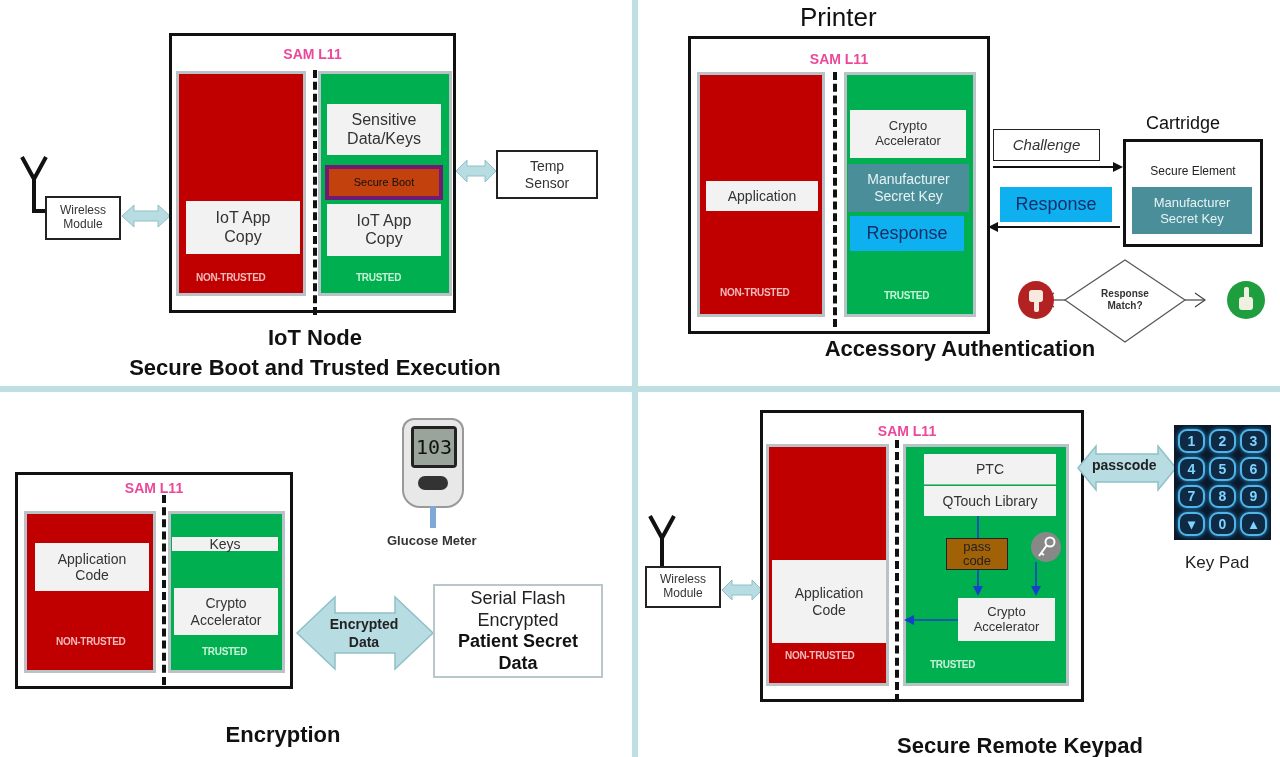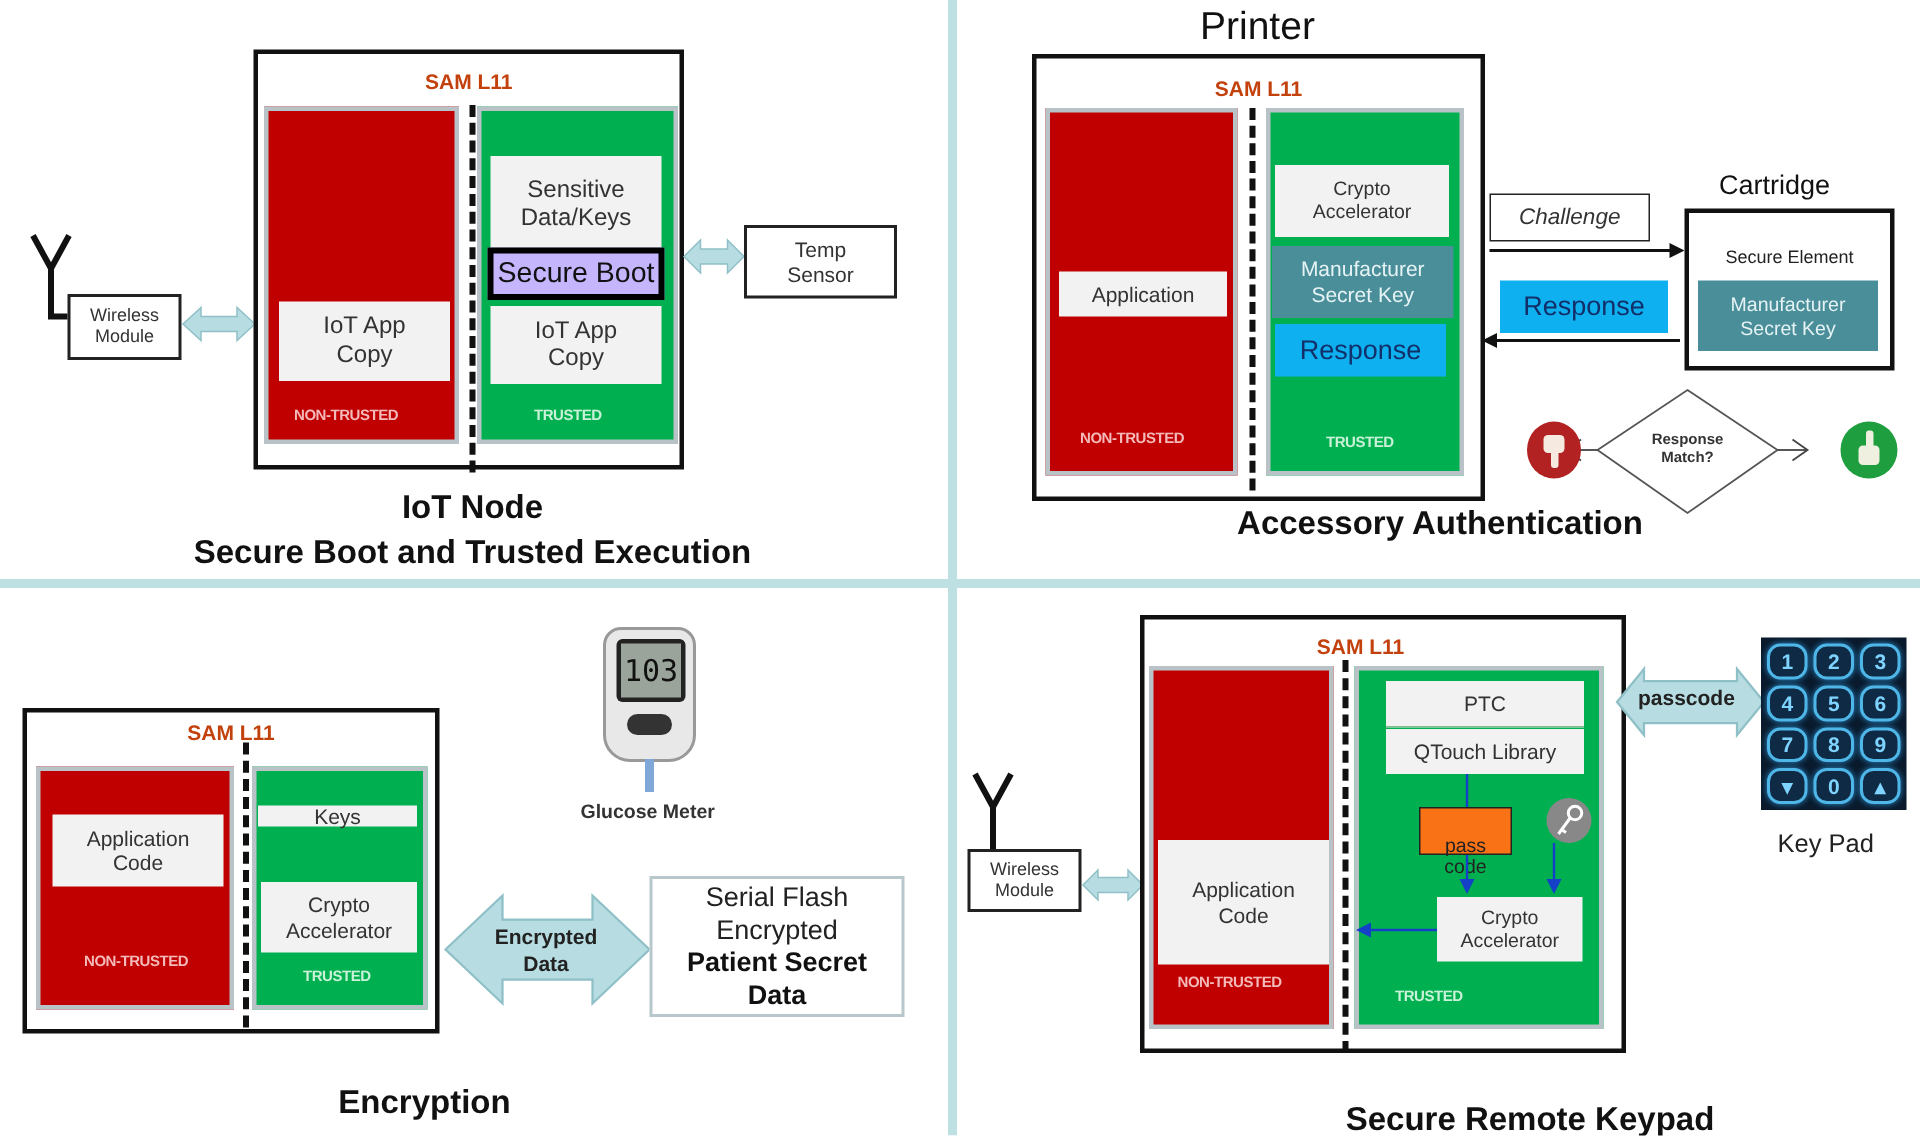--- a/index.html
+++ b/index.html
@@ -2,21 +2,21 @@
 <html><head>
 <meta charset="utf-8">
 <style>
   * { box-sizing: border-box; margin: 0; padding: 0; }
   body { width: 1280px; height: 757px; background: #ffffff; position: relative; overflow: hidden;
          font-family: "Liberation Sans", sans-serif; color: #222; }
   .abs { position: absolute; }
   .divider-v { position: absolute; left: 632px; top: 0; width: 6px; height: 757px; background: #bfe0e3; }
   .divider-h { position: absolute; left: 0; top: 386px; width: 1280px; height: 6px; background: #bfe0e3; }
   .chip { position: absolute; border: 3px solid #111; background: #fff; }
-  .chip-title { position: absolute; left: 0; right: 0; text-align: center; font-weight: bold; font-size: 14px; color: #c2410c; }
+  .chip-title { position: absolute; left: 0; right: 0; text-align: center; font-weight: bold; font-size: 14px; color: #ec4899; }
   .red { position: absolute; background: #c00000; border: 3px solid #b9c3c7; }
   .green { position: absolute; background: #00b050; border: 3px solid #b9c3c7; }
   .dash { position: absolute; width: 0; border-left: 4px dashed #111; }
   .wbox { position: absolute; background: #f2f2f2; text-align: center; display: flex; align-items: center; justify-content: center;
           font-size: 16px; color: #333; line-height: 1.15; }
   .zone-label { position: absolute; font-size: 10px; font-weight: bold; letter-spacing: -0.3px; }
   .zone-red { color: #f4b9b9; }
   .zone-green { color: #c9f2d8; }
   .teal { position: absolute; background: #4a8e99; color: #e6f3f5; text-align: center; display: flex; align-items: center; justify-content: center; font-size: 14px; line-height: 1.2; }
   .blue { position: absolute; background: #0fb0ef; color: #11306a; display: flex; align-items: center; justify-content: center; font-size: 18px; }
@@ -47,23 +47,23 @@
 
   <div class="chip" style="left:169px;top:33px;width:287px;height:280px;">
     <div class="chip-title" style="top:10px;">SAM L11</div>
   </div>
   <div class="red" style="left:176px;top:71px;width:130px;height:225px;"></div>
   <div class="wbox nl" style="left:186px;top:201px;width:114px;height:53px;">IoT App
 Copy</div>
   <div class="zone-label zone-red" style="left:196px;top:272px;">NON-TRUSTED</div>
   <div class="dash" style="left:313px;top:70px;height:245px;"></div>
   <div class="green" style="left:318px;top:71px;width:134px;height:225px;"></div>
-  <div class="wbox nl" style="left:327px;top:104px;width:114px;height:65px;">Sensitive
+  <div class="wbox nl" style="left:327px;top:104px;width:114px;height:51px;">Sensitive
 Data/Keys</div>
-  <div class="wbox" style="left:325px;top:165px;width:118px;height:35px;background:#c4b5fd;border:4px solid #000000;color:#111;font-size:19px;">Secure Boot</div>
+  <div class="wbox" style="left:325px;top:165px;width:118px;height:35px;background:#c2410c;border:4px solid #701a75;color:#111;font-size:11px;">Secure Boot</div>
   <div class="wbox nl" style="left:327px;top:204px;width:114px;height:52px;">IoT App
 Copy</div>
   <div class="zone-label zone-green" style="left:356px;top:272px;">TRUSTED</div>
 
   <svg style="left:456px;top:158px" width="40" height="26">
     <polygon points="0,13 11,2 11,8 29,8 29,2 40,13 29,24 29,18 11,18 11,24" fill="#b7dde2" stroke="#8fc0c7" stroke-width="1"></polygon>
   </svg>
   <div class="outbox nl" style="left:496px;top:150px;width:102px;height:49px;font-size:14px;">Temp
 Sensor</div>
 
@@ -185,21 +185,21 @@
     <div class="chip-title" style="top:10px;left:-30px;">SAM L11</div>
   </div>
   <div class="red" style="left:766px;top:444px;width:123px;height:242px;"></div>
   <div class="wbox nl" style="left:772px;top:560px;width:114px;height:83px;font-size:14px;">Application
 Code</div>
   <div class="zone-label zone-red" style="left:785px;top:650px;">NON-TRUSTED</div>
   <div class="dash" style="left:895px;top:440px;height:262px;"></div>
   <div class="green" style="left:903px;top:444px;width:166px;height:242px;"></div>
   <div class="wbox" style="left:924px;top:454px;width:132px;height:31px;font-size:14px;border-bottom:1px solid #7fbf8f;">PTC</div>
   <div class="wbox" style="left:924px;top:486px;width:132px;height:30px;font-size:14px;">QTouch  Library</div>
-  <div class="abs nl" style="left:946px;top:538px;width:62px;height:32px;background:#f97316;border:1px solid #222;font-size:13px;text-align:center;line-height:1.1;color:#222;padding-top:18px;">pass
+  <div class="abs nl" style="left:946px;top:538px;width:62px;height:32px;background:#a16207;border:1px solid #222;font-size:13px;text-align:center;line-height:1.1;color:#222;padding-top:1px;">pass
 code</div>
   <svg style="left:1030px;top:531px" width="32" height="32">
     <circle cx="16" cy="16" r="15" fill="#888"></circle>
     <circle cx="20" cy="11" r="4.5" fill="none" stroke="#fff" stroke-width="2"></circle>
     <line x1="17" y1="14" x2="9" y2="25" stroke="#fff" stroke-width="2"></line>
     <line x1="11" y1="22" x2="14" y2="24" stroke="#fff" stroke-width="2"></line>
   </svg>
   <svg style="left:900px;top:516px" width="160" height="110">
     <line x1="78" y1="0" x2="78" y2="22" stroke="#1540c8" stroke-width="1.6"></line>
     <line x1="78" y1="54" x2="78" y2="72" stroke="#1540c8" stroke-width="1.6"></line>

